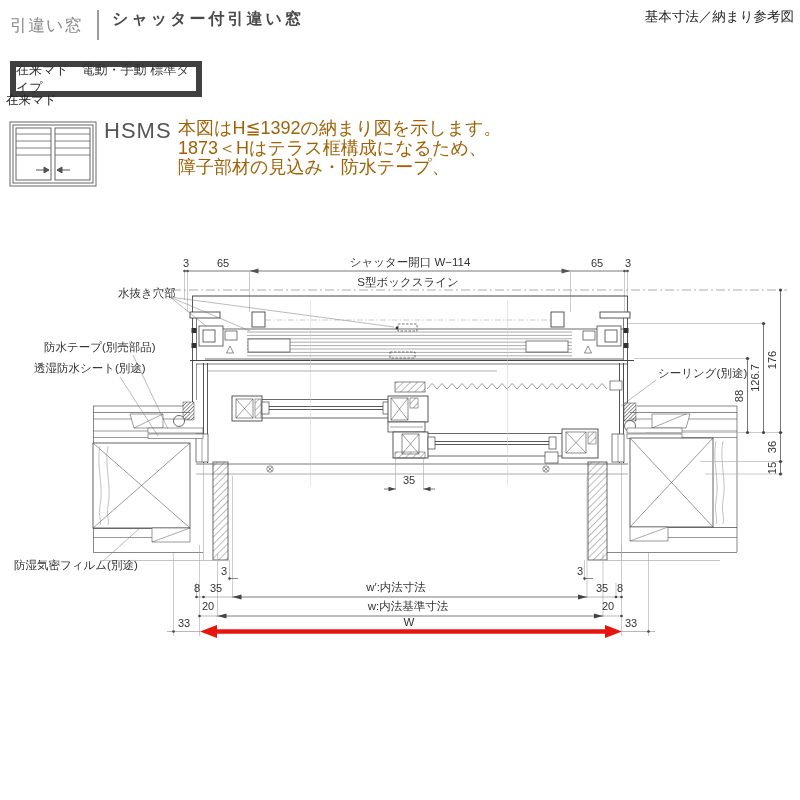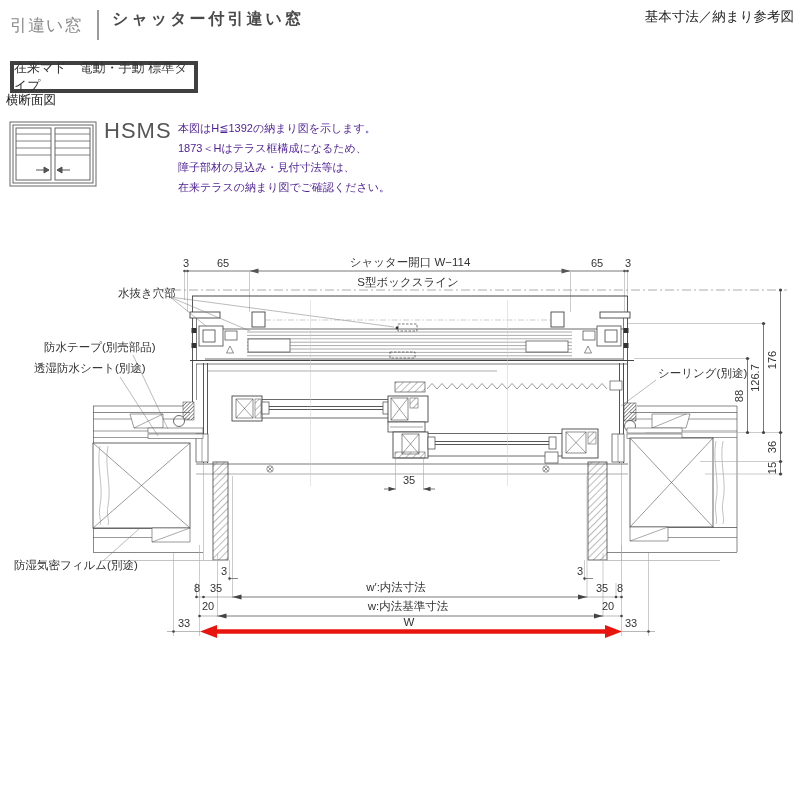--- a/index.html
+++ b/index.html
@@ -4,42 +4,42 @@
 <style>
   html,body{margin:0;padding:0;background:#fff;}
   .page{position:relative;width:800px;height:800px;background:#fff;overflow:hidden;
         font-family:"Liberation Sans","DejaVu Sans",sans-serif;color:#333;}
   
   .hdr-category{position:absolute;left:10px;top:14px;font-size:17px;color:#8a8a8a;letter-spacing:1px;}
   .hdr-divider{position:absolute;left:97px;top:10px;width:2px;height:30px;background:#9a9a9a;}
   .hdr-title{position:absolute;left:112px;top:9px;font-size:16px;font-weight:bold;color:#4a4a4a;letter-spacing:3px;}
   .hdr-corner{position:absolute;right:6px;top:8px;font-size:13.5px;color:#222;text-align:center;}
   
-  .type-box{position:absolute;left:10px;top:61px;width:180px;height:24px;border:4px solid #404040;
+  .type-box{position:absolute;left:10px;top:61px;width:180px;height:24px;border:6px solid #404040;
             display:flex;align-items:center;justify-content:center;font-size:13px;color:#333;}
   .section-label{position:absolute;left:6px;top:92px;font-size:12.5px;color:#222;}
   .hsms-label{position:absolute;left:104px;top:118px;font-size:22px;color:#555;letter-spacing:1px;text-align:right;}
-  .note{position:absolute;left:178px;top:119px;font-size:11px;line-height:19.5px;color:#4c1d95;}
+  .note{position:absolute;left:178px;top:119px;font-size:18px;line-height:19.5px;color:#a16207;}
   svg{position:absolute;left:0;top:0;}
   svg text{font-family:"Liberation Sans","DejaVu Sans",sans-serif;}
   .dim{font-size:11px;fill:#333;}
   .lbl{font-size:11.5px;fill:#333;}
 </style>
 </head>
 <body>
 
 <div class="page">
 
   <div class="hdr-category">引違い窓</div>
   <div class="hdr-divider"></div>
   <div class="hdr-title">シャッター付引違い窓</div>
   <div class="hdr-corner">基本寸法／納まり参考図</div>
 
   <div class="type-box">在来マド　電動・手動 標準タイプ</div>
-  <div class="section-label">横断面図</div>
+  <div class="section-label">在来マド</div>
 
   <svg width="110" height="80" style="left:8px;top:118px;" viewBox="0 0 110 80">
     <g stroke="#666" fill="none" stroke-width="1">
       <rect x="2" y="4" width="86" height="64" fill="#fff"></rect>
       <rect x="5" y="7" width="80" height="58"></rect>
       <rect x="8" y="10" width="35" height="52" fill="#fff"></rect>
       <rect x="47" y="10" width="35" height="52" fill="#fff"></rect>
       <g stroke-width="0.8">
         <line x1="8" y1="16" x2="43" y2="16"></line>
           <line x1="8" y1="23" x2="43" y2="23"></line>
@@ -56,22 +56,21 @@
         <line x1="62" y1="52" x2="49" y2="52"></line>
           <path d="M49 52 l5 -3 v6 z" fill="#555"></path>
       </g>
     </g>
   </svg>
   <div class="hsms-label">HSMS</div>
 
   <div class="note">
     <div>本図はH≦1392の納まり図を示します。</div>
     <div>1873＜Hはテラス框構成になるため、</div>
-    <div>障子部材の見込み・見付寸法等は、</div>
-    <div>在来テラスの納まり図でご確認ください。</div>
+    <div>障子部材の見込み・防水テープ、</div>
   </div>
 
   <svg width="800" height="800" viewBox="0 0 800 800">
     <defs>
       <pattern id="h1" width="5" height="5" patternUnits="userSpaceOnUse" patternTransform="rotate(45)">
         <line x1="0" y1="0" x2="0" y2="5" stroke="#777" stroke-width="1"></line>
       </pattern>
       <pattern id="h2" width="2.6" height="2.6" patternUnits="userSpaceOnUse" patternTransform="rotate(45)">
         <line x1="0" y1="0" x2="0" y2="2.6" stroke="#333" stroke-width="1.1"></line>
       </pattern>

